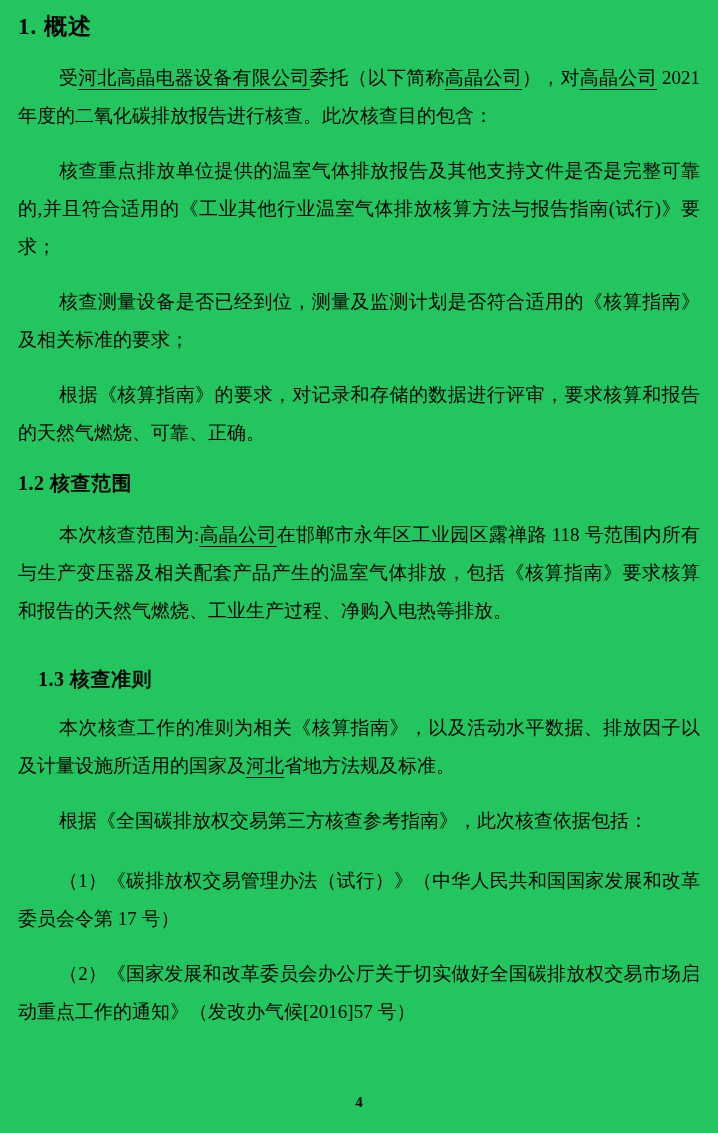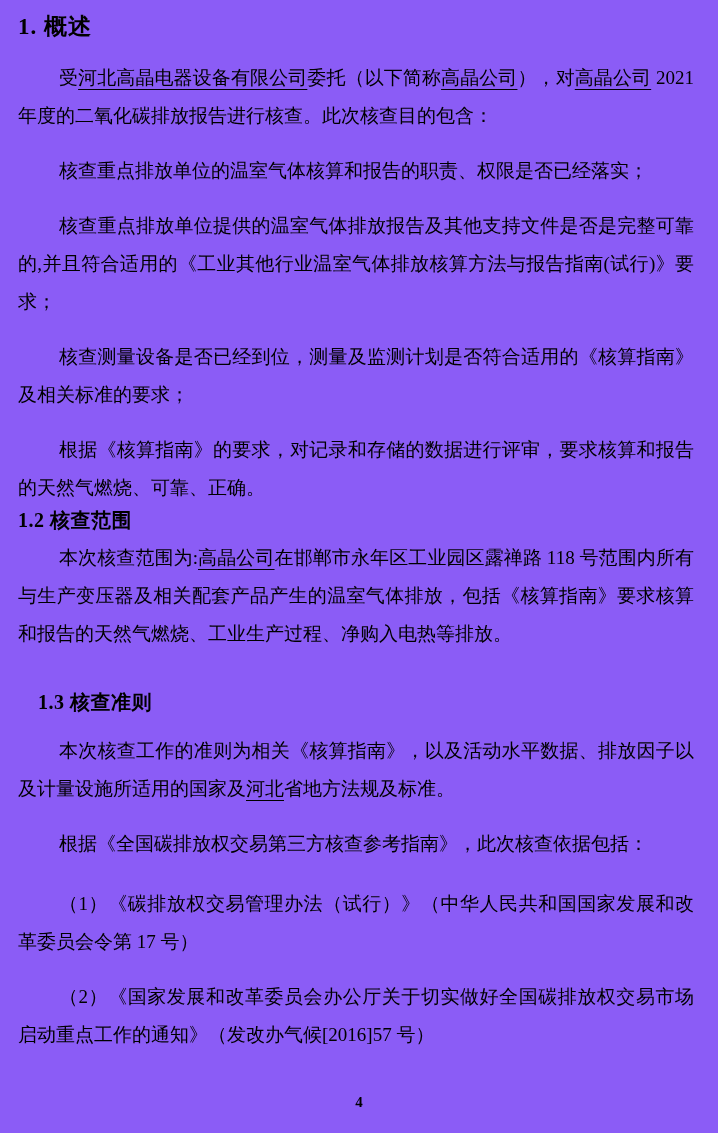--- a/index.html
+++ b/index.html
@@ -1,23 +1,23 @@
 <!DOCTYPE html>
 <html lang="zh"><head>
 <meta charset="utf-8">
 <style>
   html, body { margin: 0; padding: 0; background: #ffffff; }
   .page {
     width: 718px;
     height: 1133px;
     box-sizing: border-box;
     position: relative;
-    background: #8b5cf6;
+    background: #22c55e;
     color: #000000;
-    padding: 12px 24px 0 18px;
+    padding: 12px 18px 0 18px;
     font-family: "Liberation Serif", "DejaVu Serif", serif;
     overflow: hidden;
   }
   .doc-h1 {
     font-size: 23px;
     font-weight: 700;
     line-height: 30px;
     margin: 0 0 16px 0;
     letter-spacing: 1px;
   }
@@ -35,22 +35,22 @@
     text-align: justify;
     text-indent: 41px;
     word-break: break-all;
   }
   .u {
     text-decoration: underline;
     text-underline-offset: 5px;
     text-decoration-thickness: 1px;
   }
   #p11-1 { margin-top: 17px; }
-  #h-12  { margin-top: 0; }
-  #p12-1 { margin-top: 6px; }
+  #h-12  { margin-top: 18px; }
+  #p12-1 { margin-top: 20px; }
   #h-13  { margin-top: 36px; margin-left: 20px; }
   #p13-1 { margin-top: 17px; }
   #p13-3 { margin-top: 22px; }
   .page-number {
     position: absolute;
     left: 0;
     right: 0;
     top: 1094px;
     text-align: center;
     font-size: 15px;
@@ -61,21 +61,20 @@
 <body>
 
 <div class="page">
 
   <h1 class="doc-h1">1. 概述</h1>
 
   <section>
 
     <p class="doc-p" id="p11-1"><span>受</span><span class="u">河北高晶电器设备有限公司</span><span>委托（以下简称</span><span class="u">高晶公司</span><span>），对</span><span class="u">高晶公司</span><span> 2021 年度的二氧化碳排放报告进行核查。此次核查目的包含：</span></p>
 
-    <p class="doc-p">核查重点排放单位的温室气体核算和报告的职责、权限是否已经落实；</p>
 
     <p class="doc-p">核查重点排放单位提供的温室气体排放报告及其他支持文件是否是完整可靠的,并且符合适用的《工业其他行业温室气体排放核算方法与报告指南(试行)》要求；</p>
 
     <p class="doc-p">核查测量设备是否已经到位，测量及监测计划是否符合适用的《核算指南》及相关标准的要求；</p>
 
     <p class="doc-p">根据《核算指南》的要求，对记录和存储的数据进行评审，要求核算和报告的天然气燃烧、可靠、正确。</p>
   </section>
 
   <section>
     <h2 class="doc-h2" id="h-12">1.2 核查范围</h2>

